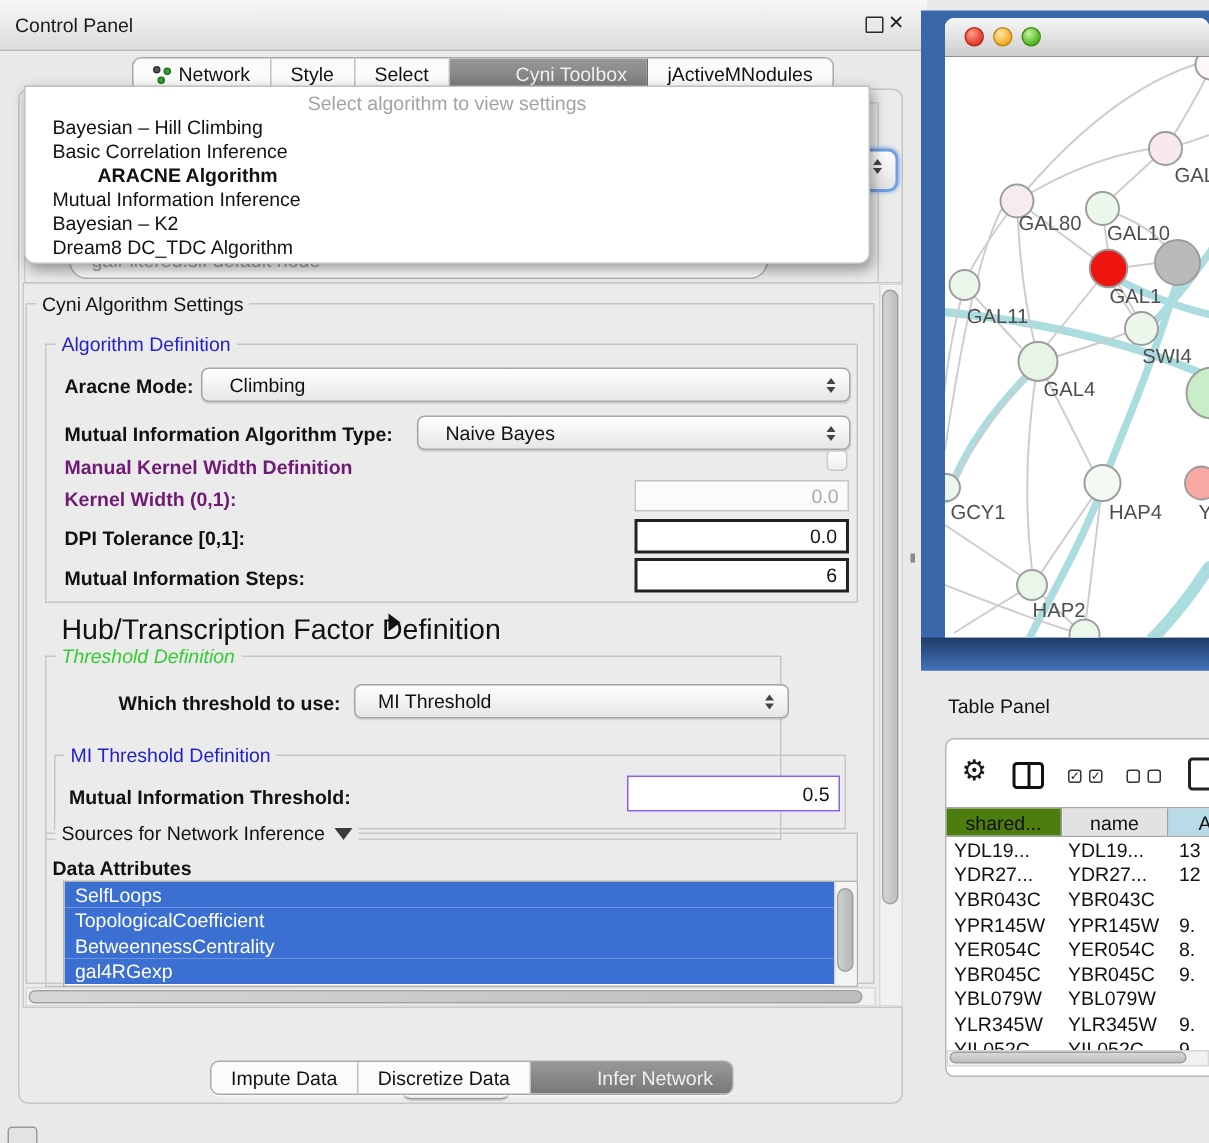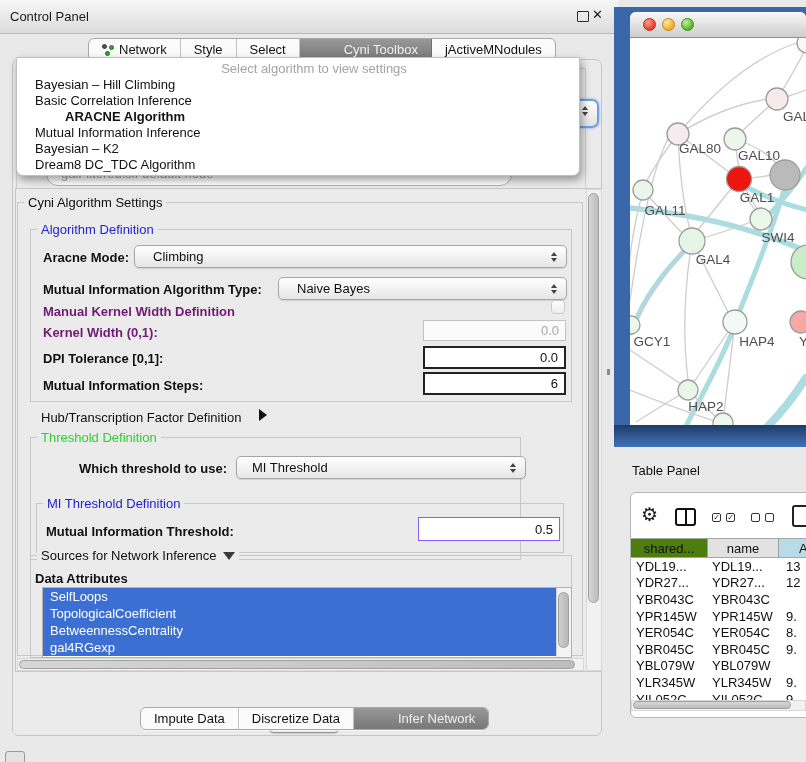--- a/index.html
+++ b/index.html
@@ -29,33 +29,33 @@
   #cp-main{left:12px;top:59px;width:590px;height:677px;background:#ebebeb;border:1px solid #c6c6c6;border-radius:7px;box-sizing:border-box;}
 
   
   #bg-groupbox{left:16px;top:68px;width:568px;height:119px;border:1px solid #cdcdcd;}
   #bg-combo{left:46px;top:162px;width:466px;height:24px;border:1px solid #b4b4b4;border-radius:12px;background:#fff;box-sizing:border-box;color:#a5a5a5;font-size:13px;line-height:22px;padding-left:14px;overflow:hidden;}
   #bg-bluebtn{left:574px;top:99px;width:25px;height:29px;border:2px solid #6f9fe0;box-shadow:0 0 3px #7fa8dd;border-radius:7px;background:linear-gradient(#ffffff,#e2e2e2);box-sizing:border-box;}
   #bg-bluebtn .arr{left:6px;top:5px;}
 
   
   #algo-popup{left:16px;top:57px;width:564px;height:119px;background:#ffffff;border:1px solid #c0c0c0;border-radius:0 0 7px 7px;box-shadow:2px 4px 9px rgba(0,0,0,.38);z-index:5;box-sizing:border-box;}
-  #algo-prompt{width:100%;text-align:center;margin-top:3px;font-size:13px;color:#a3a3a3;height:16px;margin-left:16px;}
+  #algo-prompt{width:100%;text-align:center;margin-top:3px;font-size:13px;color:#a3a3a3;height:16px;}
   #algo-items{margin:0;padding:0;list-style:none;}
   #algo-items li{height:16px;line-height:16px;font-size:13px;color:#111;padding-left:18px;}
   #algo-items li.bold{font-weight:bold;padding-left:48px;}
 
   
   .grpbox{border:1px solid #c7c7c7;box-sizing:border-box;}
   .grptitle{position:absolute;top:-8px;left:6px;background:#ebebeb;padding:0 4px;font-size:13px;color:#111;white-space:nowrap;}
   .blue{color:#2222cc;}
   .green{color:#33cc33;}
 
   .lbl{font-size:13px;color:#111;font-weight:bold;white-space:nowrap;}
-  .lbl-plain{font-size:13px;color:#111;white-space:nowrap;}
+  .lbl-plain{font-size:19px;color:#111;white-space:nowrap;}
   .lbl-dis{font-size:13px;color:#701a75;font-weight:bold;white-space:nowrap;}
 
   .combo{height:23px;border:1px solid #a6a6a6;border-radius:5px;background:linear-gradient(#ffffff,#e6e6e6);box-sizing:border-box;display:flex;align-items:center;font-size:13px;color:#111;box-shadow:0 1px 1px rgba(0,0,0,.12);}
   .combo .cv{padding-left:18px;flex:1;}
   .arr{position:absolute;right:9px;display:flex;flex-direction:column;align-items:center;gap:2px;}
   .arr i{width:0;height:0;border-left:3.5px solid transparent;border-right:3.5px solid transparent;}
   .arr i.up{border-bottom:4px solid #444;}
   .arr i.dn{border-top:4px solid #444;}
 
   .tf{box-sizing:border-box;background:#fff;font-size:13px;display:flex;align-items:center;justify-content:flex-end;padding-right:6px;}
@@ -207,21 +207,21 @@
   <div class="abs lbl-dis" style="left:43px;top:325px;">Kernel Width (0,1):</div>
   <div class="abs tf dis" style="left:423px;top:320px;width:143px;height:21px;">0.0</div>
   <div class="abs lbl" style="left:43px;top:351px;">DPI Tolerance [0,1]:</div>
   <div class="abs tf strong" style="left:423px;top:346px;width:143px;height:23px;">0.0</div>
   <div class="abs lbl" style="left:43px;top:378px;">Mutual Information Steps:</div>
   <div class="abs tf strong" style="left:423px;top:372px;width:143px;height:23px;">6</div>
 
   <div class="abs lbl-plain" style="left:41px;top:410px;">Hub/Transcription Factor Definition</div>
   <div class="abs tri-right" style="left:259px;top:409px;"></div>
 
-  <div class="abs grpbox" style="left:30px;top:437px;width:491px;height:123px;">
+  <div class="abs grpbox" style="left:30px;top:437px;width:491px;height:123px;font-style:italic;">
     <span class="grptitle green">Threshold Definition</span>
   </div>
   <div class="abs lbl" style="left:79px;top:461px;">Which threshold to use:</div>
   <div class="abs combo" style="left:236px;top:456px;width:290px;">
     <span class="cv" style="padding-left:15px;">MI Threshold</span>
     <span class="arr">
         <i class="up"></i>
         <i class="dn"></i>
       </span>
   </div>

